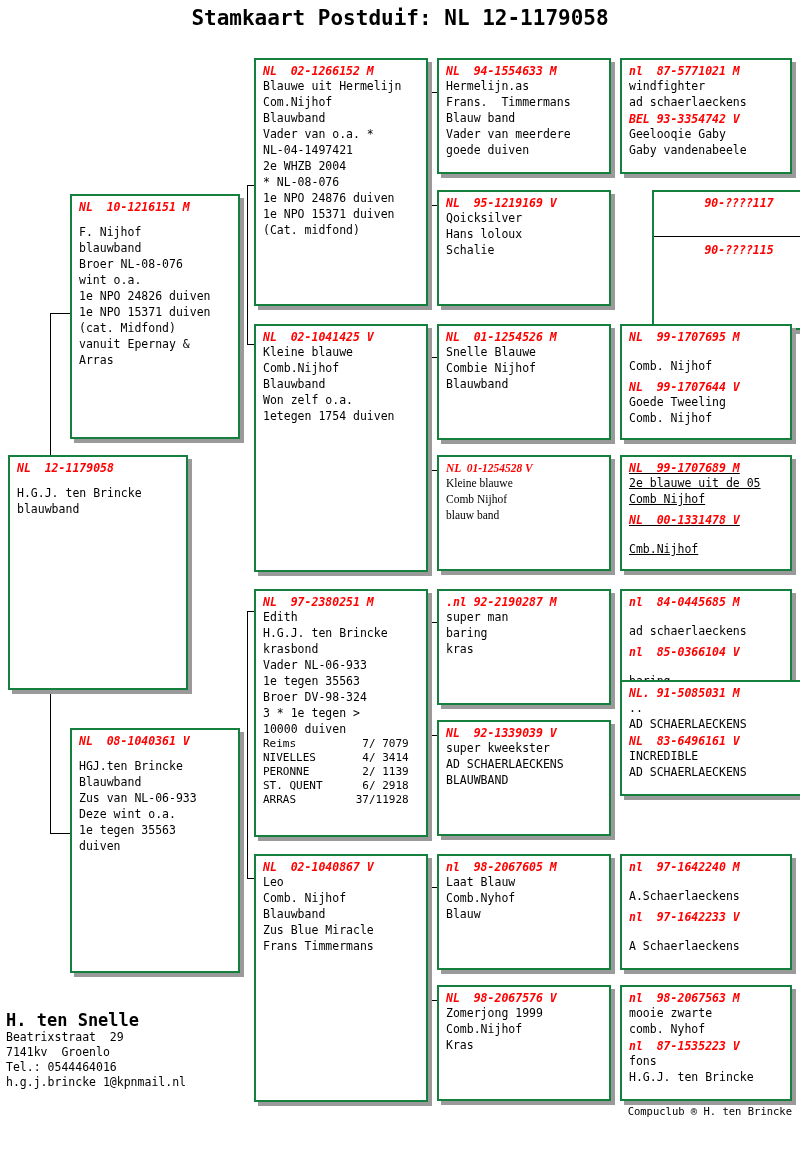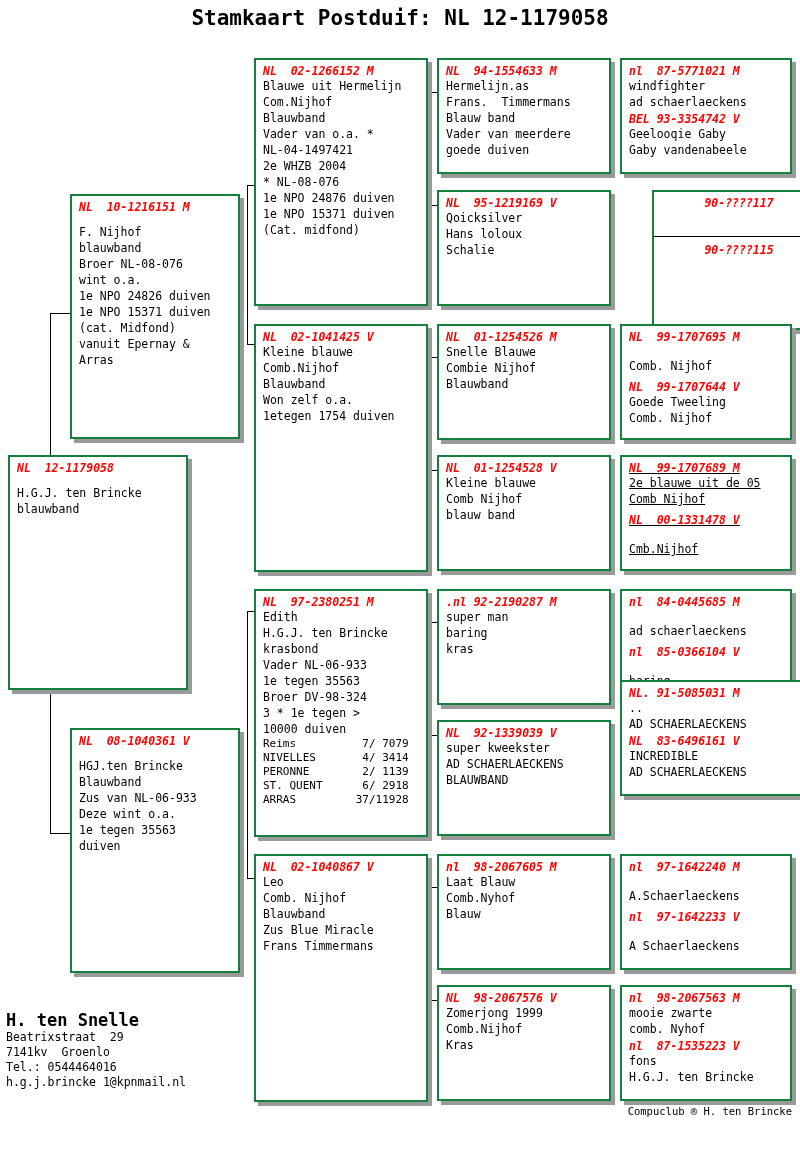--- a/index.html
+++ b/index.html
@@ -188,21 +188,21 @@
   </div>
 </div>
 <div class="card" style="left:437px; top:324px; width:174px; height:116px;">
   <div class="pad">
     <div class="ring">NL  01-1254526 M</div>
     <div class="txt">Snelle Blauwe
 Combie Nijhof
 Blauwband</div>
   </div>
 </div>
-<div class="card" style="left:437px; top:455px; width:174px; height:116px;">
+<div class="card" style="left:437px; top:455px; width:174px; height:116px;font-family:Liberation Serif, serif;">
   <div class="pad">
     <div class="ring">NL  01-1254528 V</div>
     <div class="txt">Kleine blauwe
 Comb Nijhof
 blauw band</div>
   </div>
 </div>
 <div class="card" style="left:437px; top:589px; width:174px; height:116px;">
   <div class="pad">
     <div class="ring">.nl 92-2190287 M</div>

